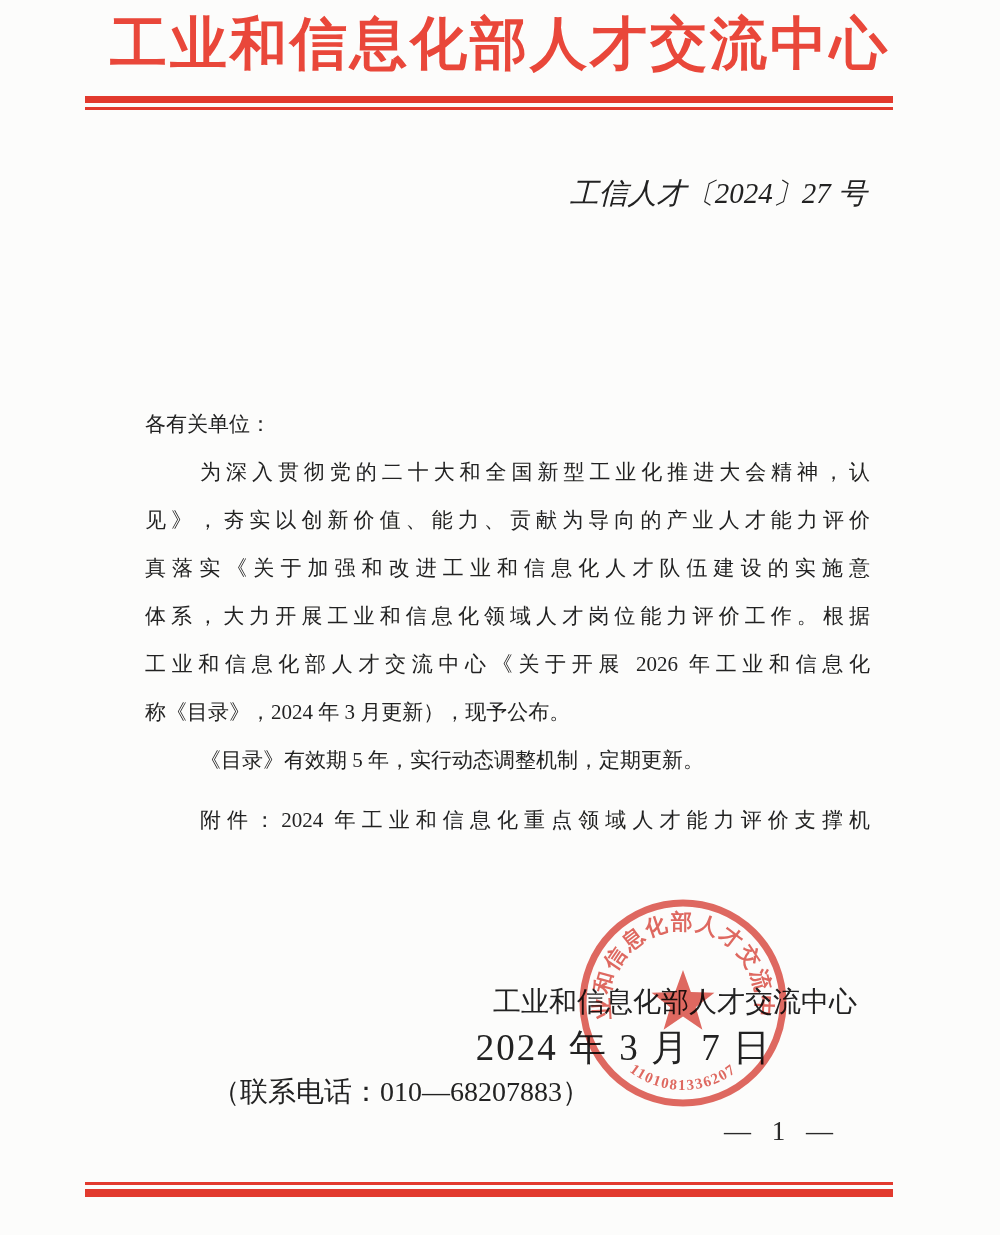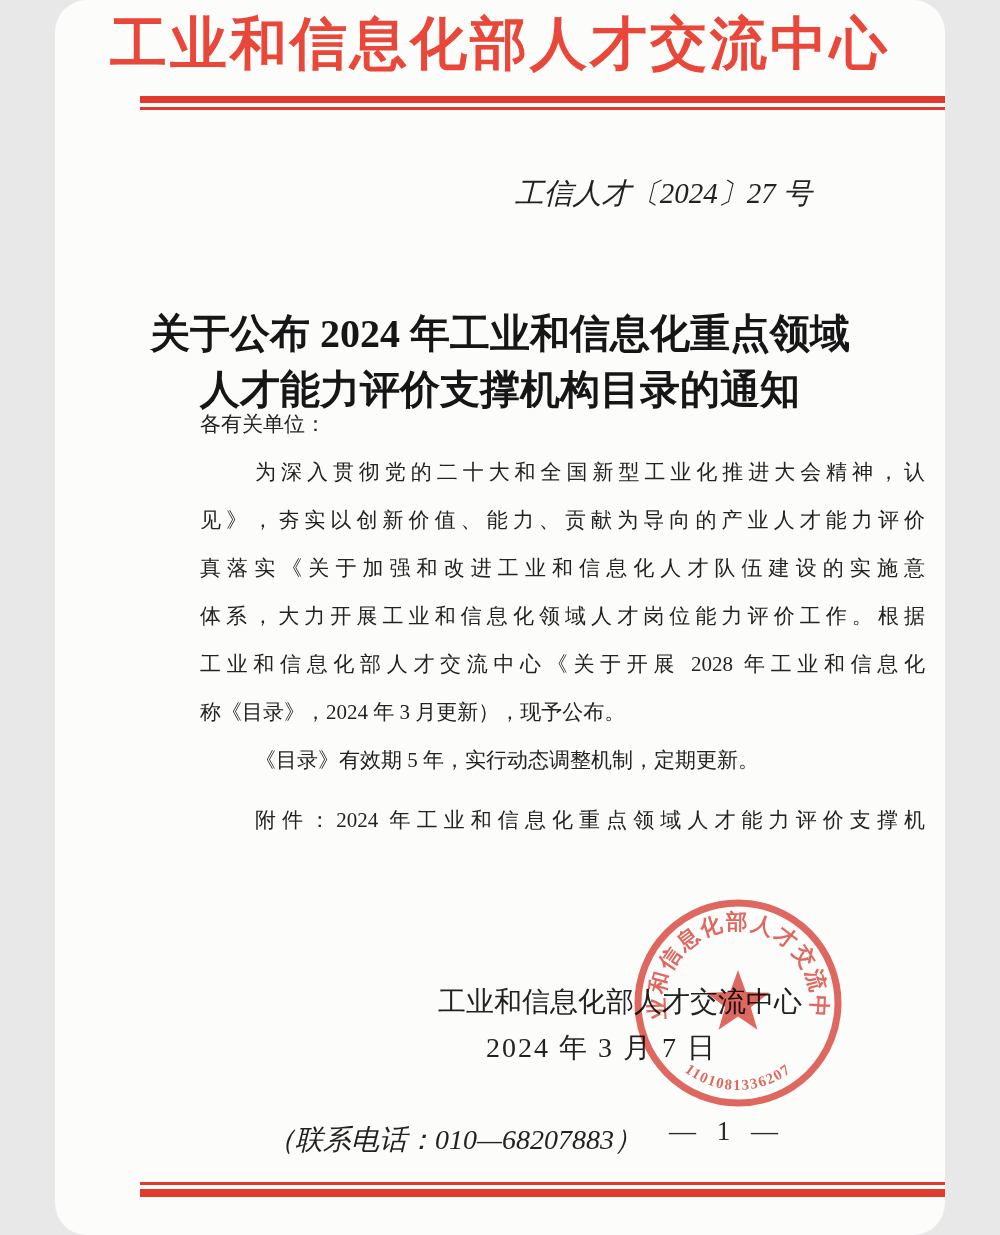--- a/index.html
+++ b/index.html
@@ -1,25 +1,24 @@
 <!DOCTYPE html>
 <html><head>
 <meta charset="utf-8">
 <style>
   html, body { margin: 0; padding: 0; background: #e8e8e8; }
   .page {
     position: relative;
-    width: 890px;
+    width: 1000px;
     height: 1235px;
     margin: 0 auto;
     background: #fcfcfb;
     overflow: hidden;
     font-family: "Liberation Serif", "DejaVu Serif", serif;
     color: #222;
-    border-radius: 32px;
   }
   
   .masthead {
     position: absolute;
     top: 10px; left: 0; right: 0;
     text-align: center;
     font-size: 57px;
     line-height: 68px;
     font-weight: bold;
     letter-spacing: 3px;
@@ -67,30 +66,29 @@
   
   .sig-org {
     position: absolute;
     top: 986px; right: 143px;
     font-size: 28px; line-height: 32px;
     white-space: nowrap;
   }
   .sig-date {
     position: absolute;
     top: 1032px; right: 228px;
-    font-size: 28px; line-height: 32px;
+    font-size: 37px; line-height: 32px;
     letter-spacing: 2px;
     white-space: nowrap;
   }
   .contact {
     position: absolute;
-    top: 1124px; left: 212px;
+    top: 1076px; left: 212px;
     font-size: 28px; line-height: 32px;
     white-space: nowrap;
-    font-style: italic;
   }
   .page-number {
     position: absolute;
     top: 1116px; right: 160px;
     font-size: 27px; line-height: 30px;
     letter-spacing: 7px;
     white-space: nowrap;
     color: #2a2a2a;
   }
   
@@ -109,32 +107,28 @@
 
 <div class="page">
 
   <div class="masthead">工业和信息化部人才交流中心</div>
 
   <div class="rule rule-top-thick"></div>
   <div class="rule rule-top-thin"></div>
 
   <div class="doc-number">工信人才〔2024〕27 号</div>
 
-  <div class="doc-title">
-    <div>关于公布 2024 年工业和信息化重点领域</div>
-    <div>人才能力评价支撑机构目录的通知</div>
-  </div>
 
   <div class="body-block">
     <div class="line">各有关单位：</div>
     <div class="line fill indent">为深入贯彻党的二十大和全国新型工业化推进大会精神，认</div>
     <div class="line fill">见》，夯实以创新价值、能力、贡献为导向的产业人才能力评价</div>
     <div class="line fill">真落实《关于加强和改进工业和信息化人才队伍建设的实施意</div>
     <div class="line fill">体系，大力开展工业和信息化领域人才岗位能力评价工作。根据</div>
-    <div class="line fill">工业和信息化部人才交流中心《关于开展 2028 年工业和信息化</div>
+    <div class="line fill">工业和信息化部人才交流中心《关于开展 2026 年工业和信息化</div>
     <div class="line">称《目录》，2024 年 3 月更新），现予公布。</div>
     <div class="line indent">《目录》有效期 5 年，实行动态调整机制，定期更新。</div>
     <div class="attach-gap"></div>
     <div class="line fill indent">附件：2024 年工业和信息化重点领域人才能力评价支撑机</div>
   </div>
 
   <div class="sig-org">工业和信息化部人才交流中心</div>
   <div class="sig-date">2024 年 3 月 7 日</div>
 
   <div class="contact">（联系电话：010—68207883）</div>

